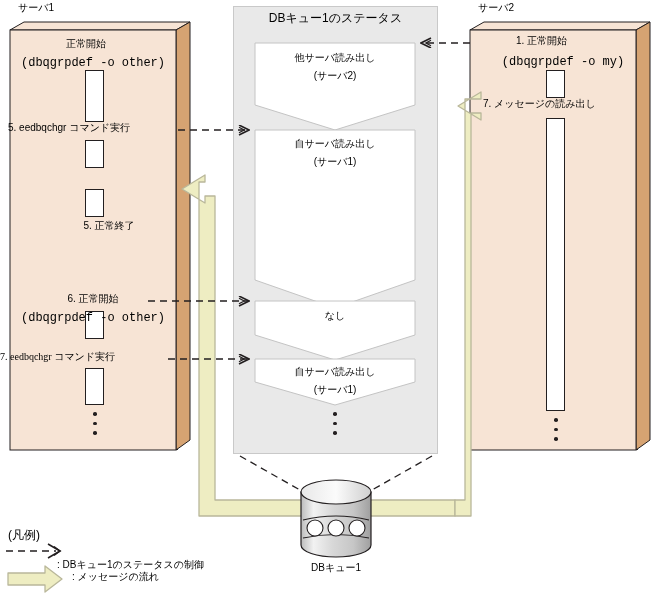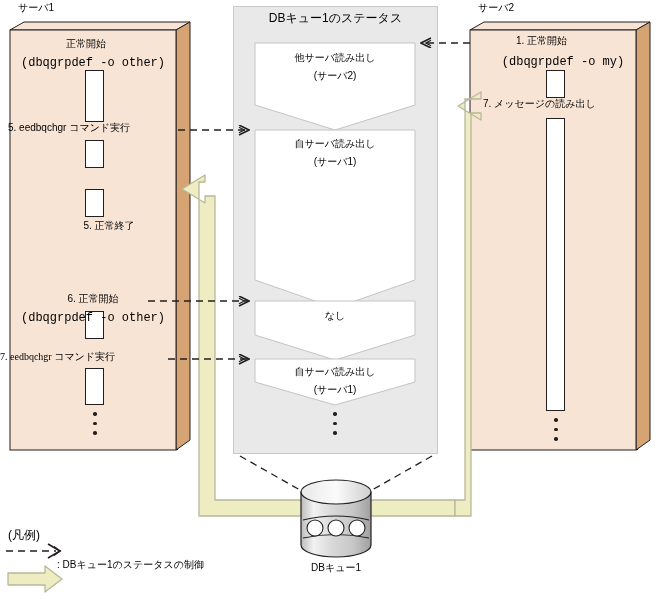--- a/index.html
+++ b/index.html
@@ -192,14 +192,15 @@
 
   <div class="lbl t13 ctr" style="left:255px;top:310px;width:160px;">なし</div>
 
   <div class="lbl t13 ctr" style="left:255px;top:366px;width:160px;">自サーバ読み出し</div>
   <div class="lbl t13 ctr" style="left:255px;top:384px;width:160px;">(サーバ1)</div>
 
   <div class="lbl t13 ctr" style="left:276px;top:562px;width:120px;text-align:center;">DBキュー1</div>
 
   <div class="lbl t12" style="left:8px;top:528px;">(凡例)</div>
   <div class="lbl t13" style="left:57px;top:543px;margin-top:16px;">: DBキュー1のステータスの制御</div>
+  <div class="lbl t13" style="left:72px;top:571px;">: メッセージの流れ</div>
 
 </div>
 
 </body></html>

